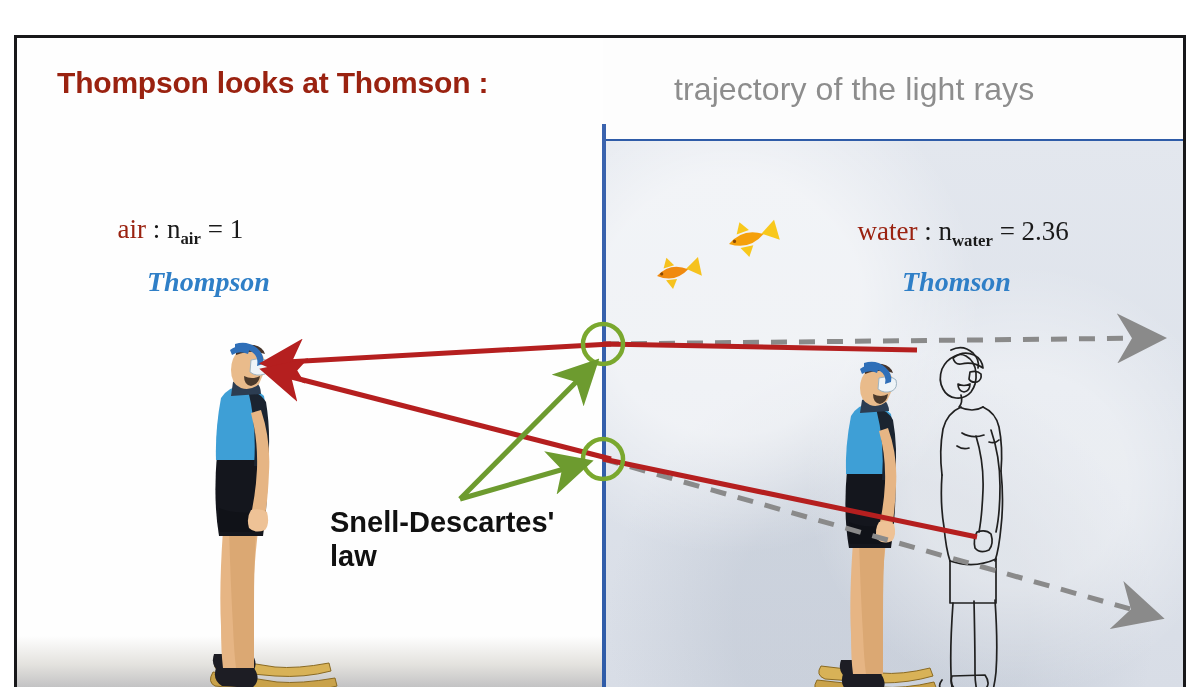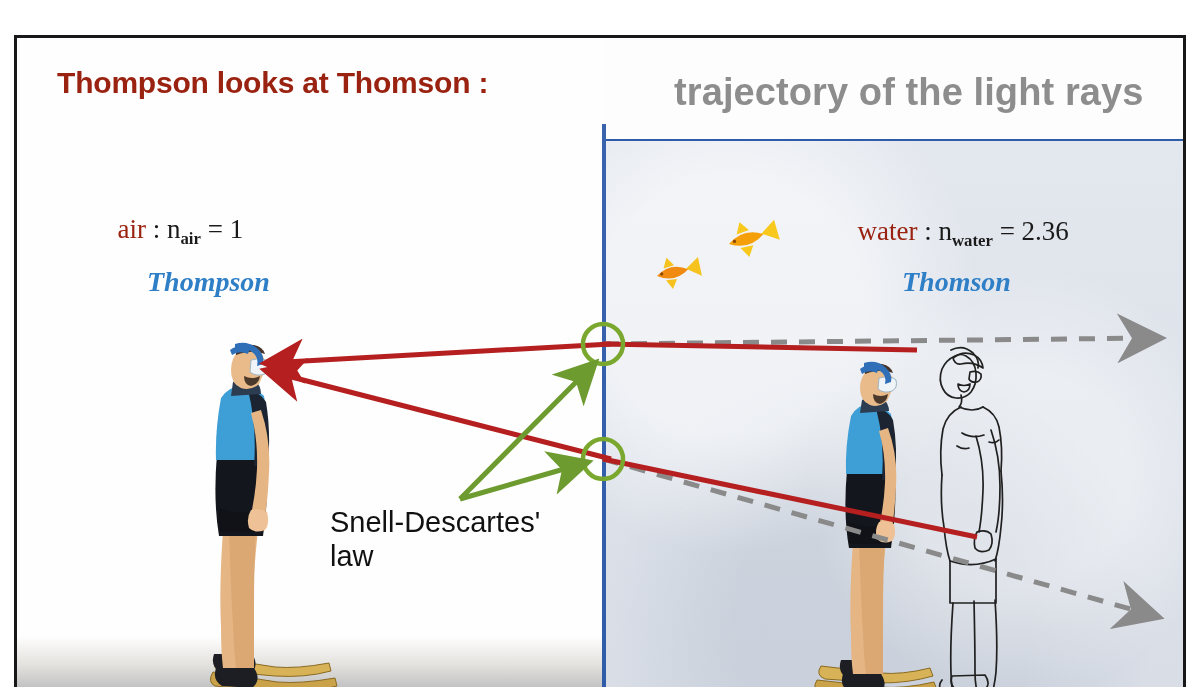--- a/index.html
+++ b/index.html
@@ -79,21 +79,21 @@
   
   .txt { position: absolute; white-space: pre; }
   #title-left {
     left: 40px; top: 28px;
     font-size: 30px; font-weight: bold;
     color: #9a2210;
     letter-spacing: -.2px;
   }
   #title-right {
     left: 657px; top: 33px;
-    font-size: 38px; font-weight: bold;
+    font-size: 32px; font-weight: normal;
     color: #8d8d8d;
     letter-spacing: .1px;
   }
   .medium-label {
     font-family: "Liberation Serif", serif;
     font-size: 27px;
     color: #1a1a1a;
     text-align: center;
   }
   .medium-label .mname { color: #9a2210; }
@@ -107,21 +107,21 @@
     color: #2f7fc7;
     font-weight: bold;
   }
   #name-thompson { left: 130px; top: 228px; }
   #name-thomson  { left: 885px; top: 228px; }
   #snell-label {
     left: 313px; top: 468px;
     font-size: 29px;
     color: #111111;
     line-height: 1.16;
-    font-weight: normal;
+    font-weight: bold;
   }
   
   svg.overlay {
     position: absolute;
     left: 0; top: 0;
     width: 1172px; height: 656px;
     overflow: visible;
     pointer-events: none;
   }
   #fish-layer, #people-layer, #rays-layer { z-index: 5; }

